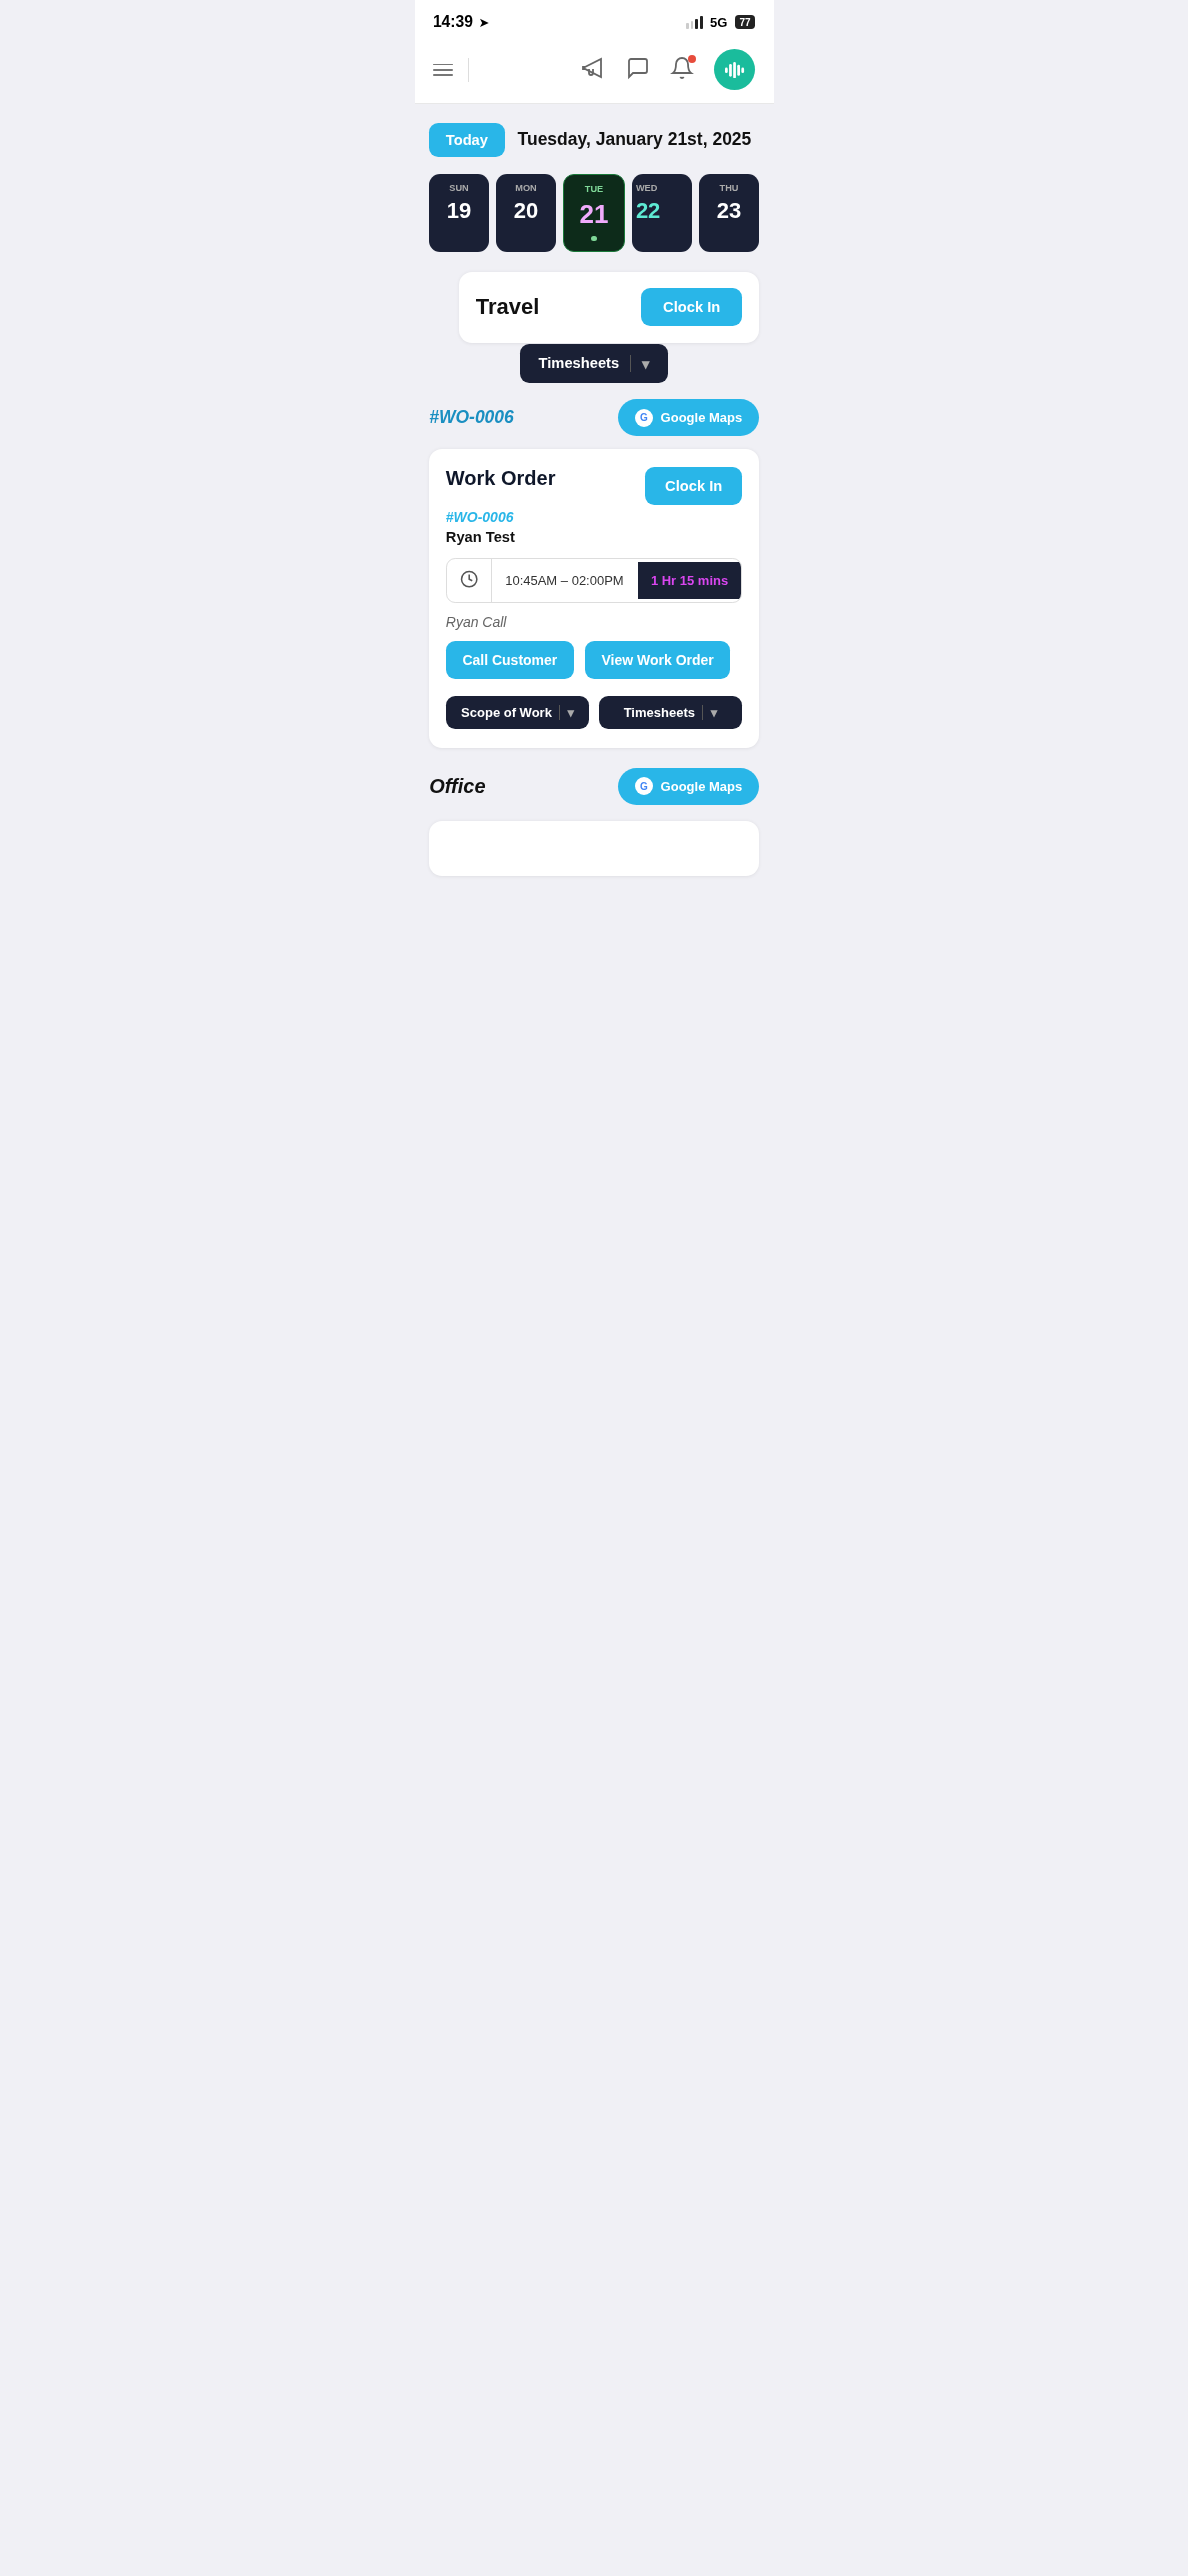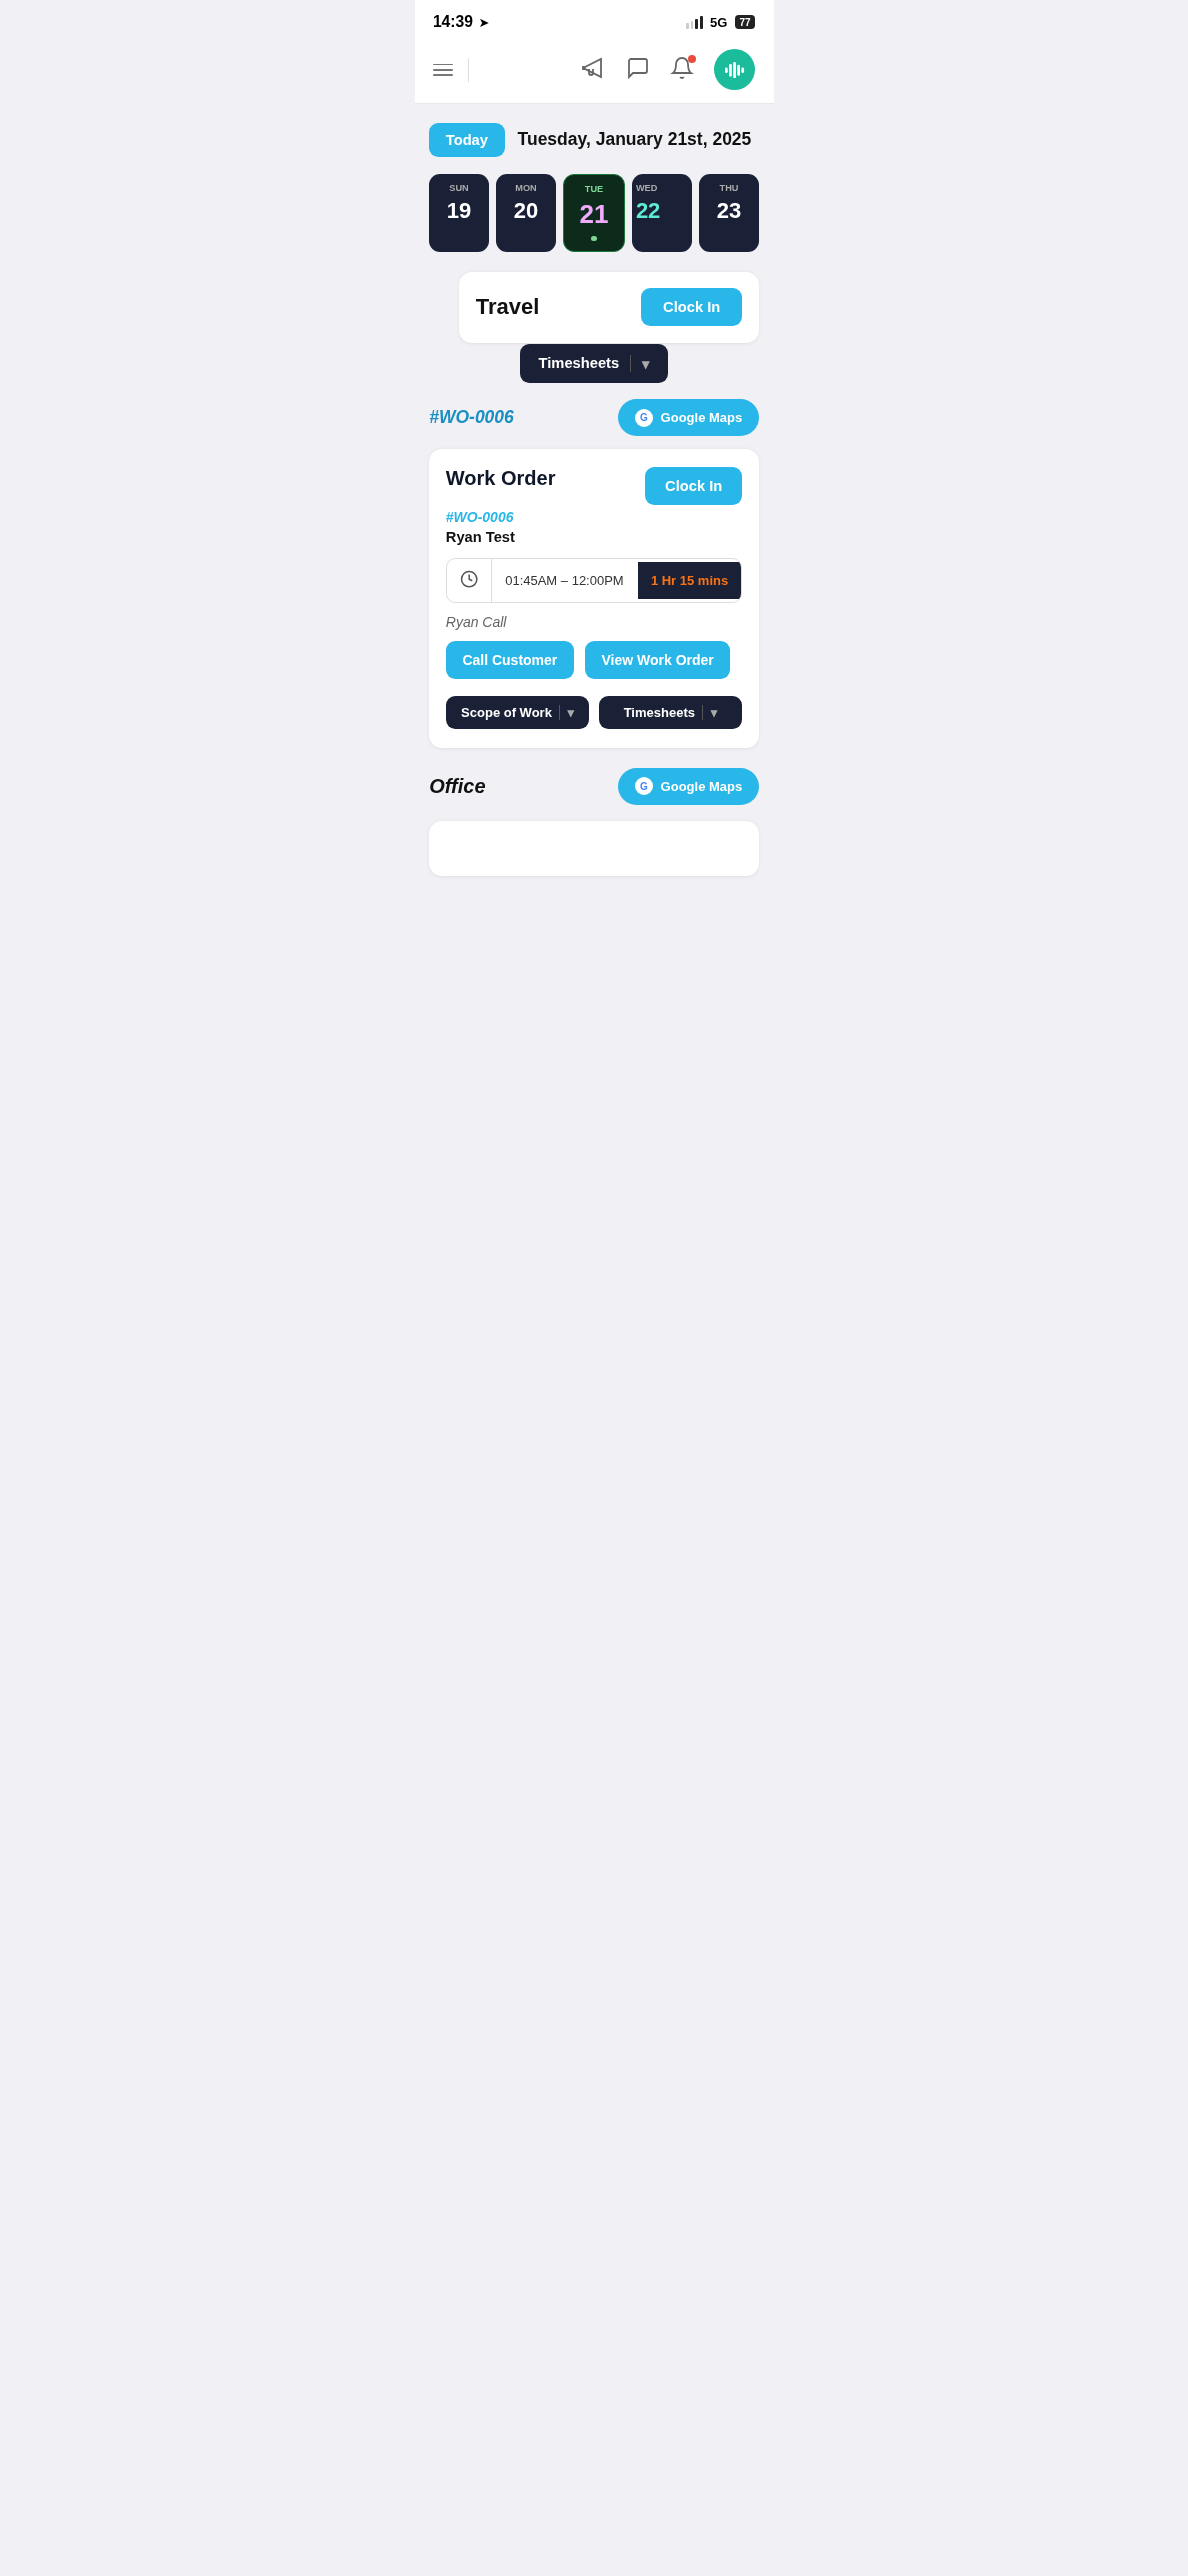--- a/index.html
+++ b/index.html
@@ -145,22 +145,22 @@
     <div style="font-size:14px; font-weight:600; color:#29b6e8; font-style:italic; margin-bottom:3.7px;">#WO-0006</div>
     <div style="font-size:14.7px; font-weight:700; color:#111; margin-bottom:13px;">Ryan Test</div>
 
     <div style="display:flex; align-items:center; border:1.4px solid #ddd; border-radius:9.2px; overflow:hidden; margin-bottom:11px;">
       <div style="padding:11px 13px; border-right:1.4px solid #ddd;">
         <svg width="18.4" height="18.4" viewBox="0 0 24 24" fill="none" stroke="#555" stroke-width="2">
           <circle cx="12" cy="12" r="10"></circle>
           <polyline points="12 6 12 12 16 14"></polyline>
         </svg>
       </div>
-      <div style="padding:11px 13px; font-size:13px; color:#333; font-weight:500; flex:1;">01:45AM – 12:00PM</div>
-      <div style="background:#1a2035; color:#f97316; padding:11px 13px; font-size:13px; font-weight:600;">1 Hr 15 mins</div>
+      <div style="padding:11px 13px; font-size:13px; color:#333; font-weight:500; flex:1;">10:45AM – 02:00PM</div>
+      <div style="background:#1a2035; color:#d946ef; padding:11px 13px; font-size:13px; font-weight:600;">1 Hr 15 mins</div>
     </div>
 
     <div style="font-size:14px; color:#666; font-style:italic; margin-bottom:11px;">Ryan Call</div>
 
     <div style="display:flex; gap:11px; margin-bottom:14.7px;">
       <button style="background:#29b6e8; color:white; border:none; border-radius:9.2px; padding:11px 16.6px; font-size:14px; font-weight:600; cursor:pointer;">Call Customer</button>
       <button style="background:#29b6e8; color:white; border:none; border-radius:9.2px; padding:11px 16.6px; font-size:14px; font-weight:600; cursor:pointer;">View Work Order</button>
     </div>
 
 

